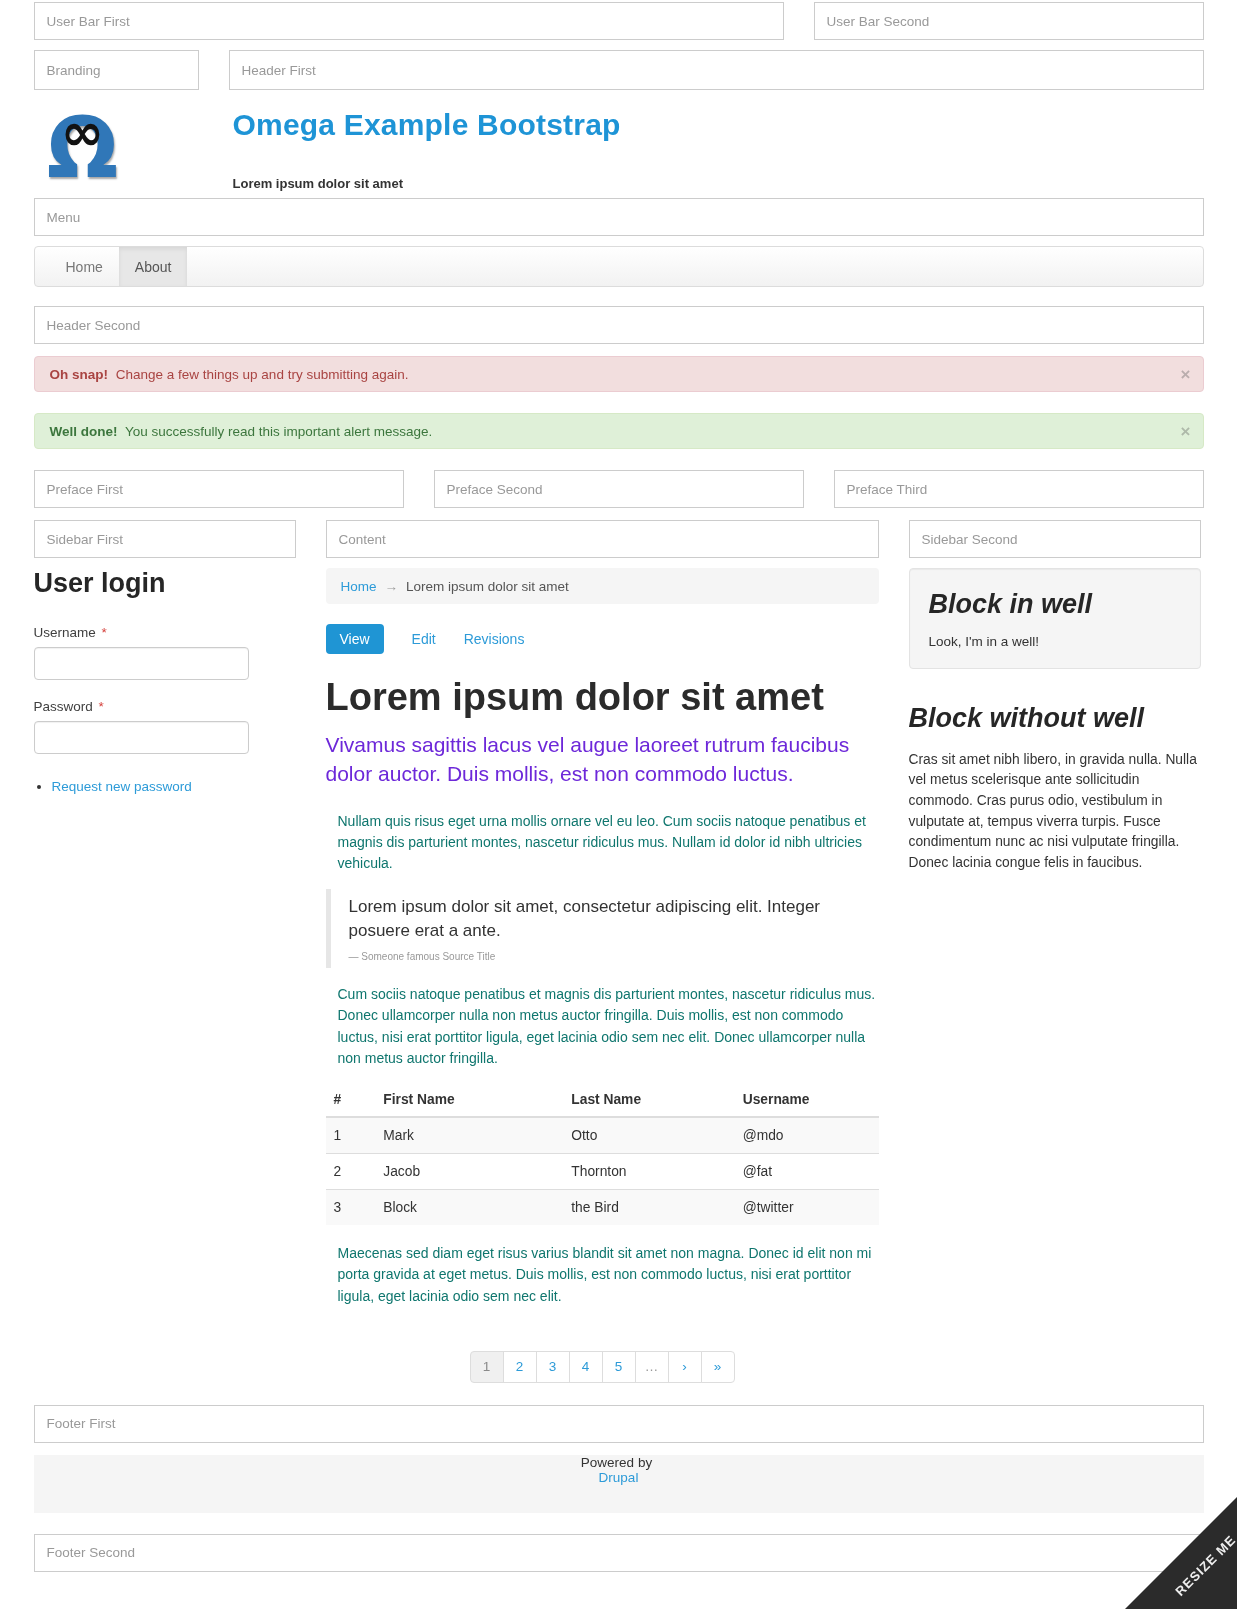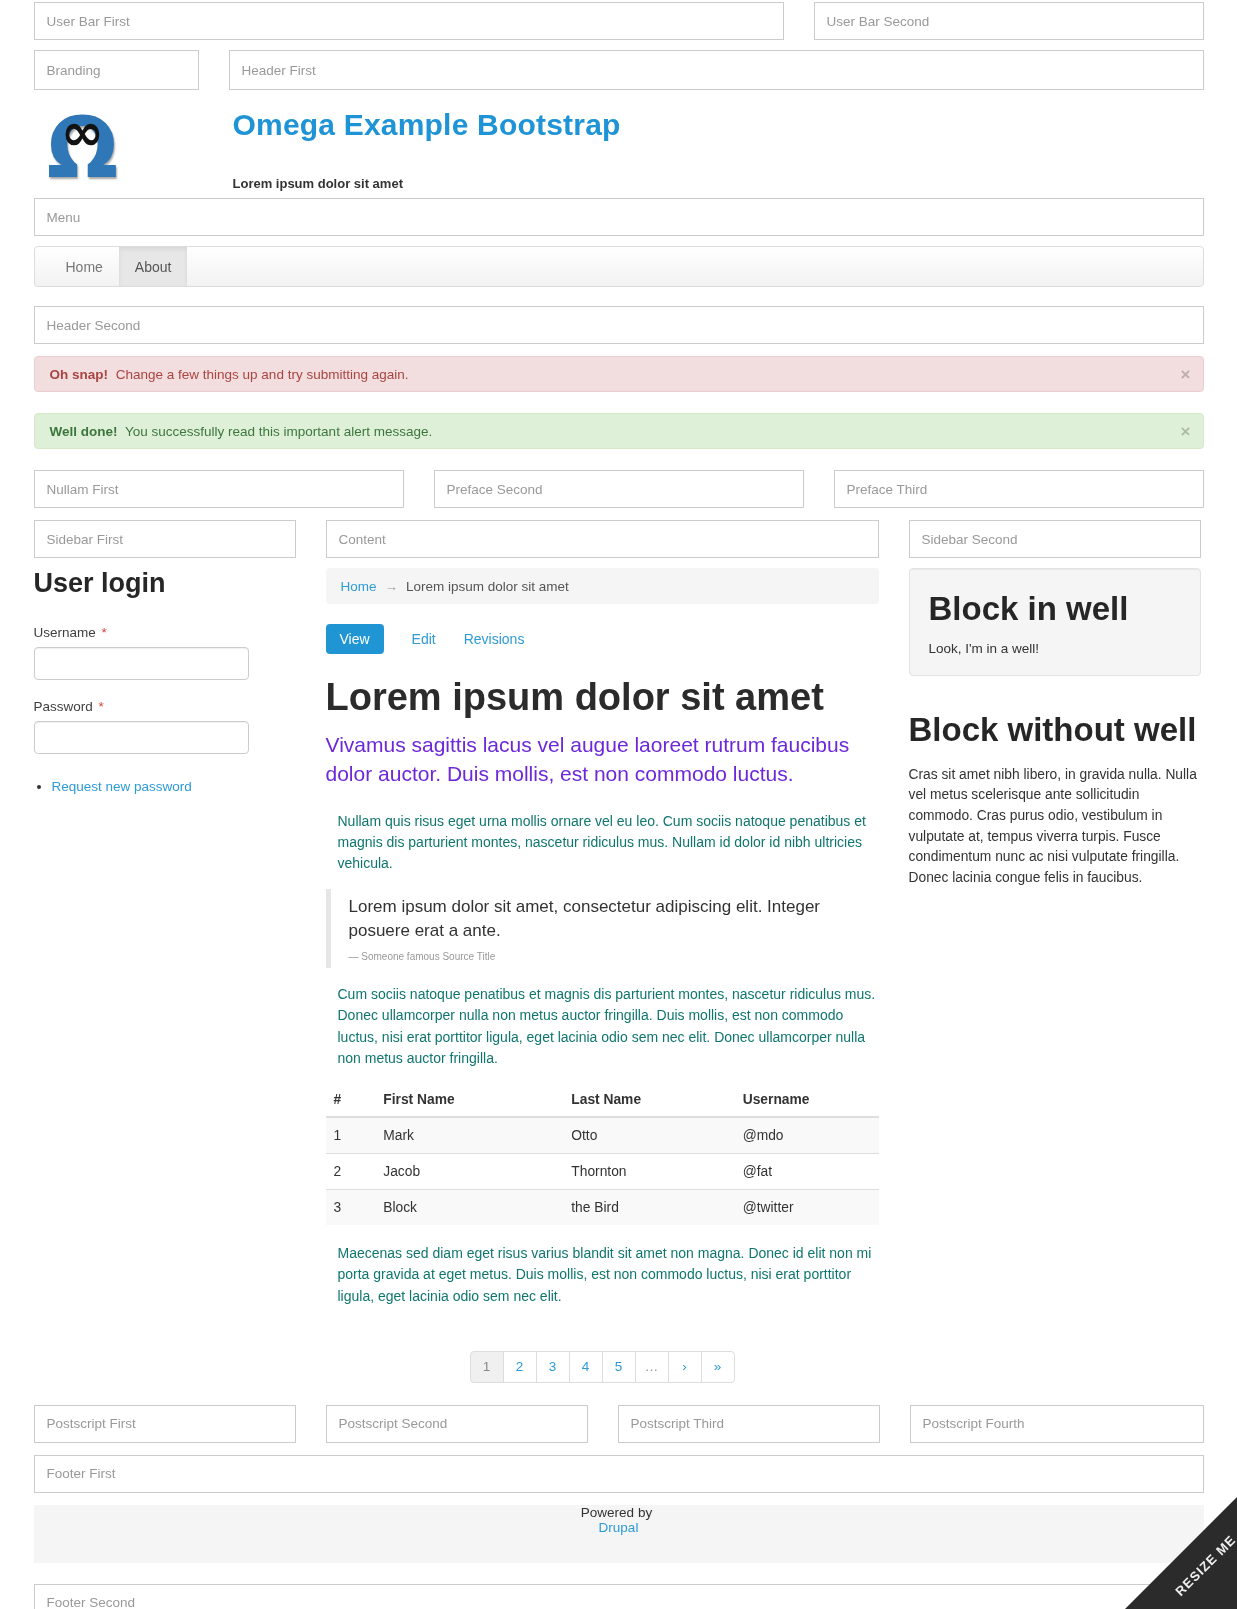--- a/index.html
+++ b/index.html
@@ -135,21 +135,21 @@
   .page-item.active{background:#f0f0f0;color:#8a8a8a;cursor:default;}
   .page-item.ellipsis{color:#999;cursor:default;}
   .page-item:first-child{border-radius:4px 0 0 4px;margin-left:0;}
   .page-item:last-child{border-radius:0 4px 4px 0;}
 
   
   .well{
     background:var(--well-bg);border:1px solid #e3e3e3;border-radius:4px;
     padding:19px;margin-top:10px;box-shadow:inset 0 1px 1px rgba(0,0,0,.05);
   }
-  .well-title,.block-title{font-size:33px;font-weight:bold;color:#262626;margin-bottom:12px;line-height:1.25;}
+  .well-title,.block-title{font-size:27px;font-weight:bold;color:#262626;margin-bottom:12px;line-height:1.25;font-style:italic;}
   .well-text{font-size:13.5px;color:#333;}
   .block-plain{margin-top:33px;}
   .block-text{font-size:13.8px;line-height:1.5;color:#333;margin-top:14px;}
 
   
   .powered{
     background:#f5f5f5;height:58px;display:flex;align-items:center;
     padding:0 30px;font-size:13.5px;margin-bottom:21px;flex-direction:column;
   }
   .powered span{margin-right:4px;}
@@ -210,21 +210,21 @@
     <button class="close">×</button>
   </div>
   <div class="alert alert-success">
     <div>
       <b>Well done!</b><span> You successfully read this important alert message.</span>
     </div>
     <button class="close">×</button>
   </div>
 
   <div class="row mb12">
-    <div class="rbox w370">Nullam First</div>
+    <div class="rbox w370">Preface First</div>
     <div class="rbox w370">Preface Second</div>
     <div class="rbox w370">Preface Third</div>
   </div>
 
   <div class="row">
 
     <aside class="col-s1">
       <div class="rbox mb10">Sidebar First</div>
       <h2 class="login-title">User login</h2>
       <form>
@@ -323,26 +323,20 @@
         <h2 class="well-title">Block in well</h2>
         <div class="well-text">Look, I'm in a well!</div>
       </div>
       <div class="block-plain">
         <h2 class="block-title">Block without well</h2>
         <div class="block-text">Cras sit amet nibh libero, in gravida nulla. Nulla vel metus scelerisque ante sollicitudin commodo. Cras purus odio, vestibulum in vulputate at, tempus viverra turpis. Fusce condimentum nunc ac nisi vulputate fringilla. Donec lacinia congue felis in faucibus.</div>
       </div>
     </aside>
   </div>
 
-  <div class="row mb12">
-    <div class="rbox col-s1">Postscript First</div>
-    <div class="rbox" style="flex:0 0 262px">Postscript Second</div>
-    <div class="rbox" style="flex:0 0 262px">Postscript Third</div>
-    <div class="rbox">Postscript Fourth</div>
-  </div>
 
   <div class="row mb12">
     <div class="rbox">Footer First</div>
   </div>
 
   <div class="powered">
     <span>Powered by</span>
     <a class="link">Drupal</a>
   </div>
 

